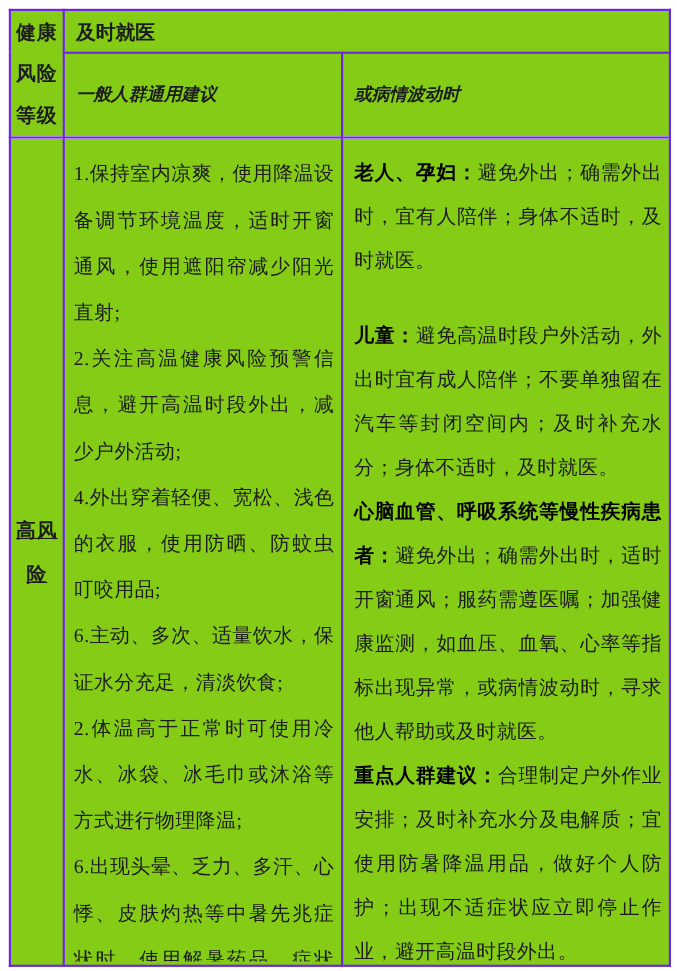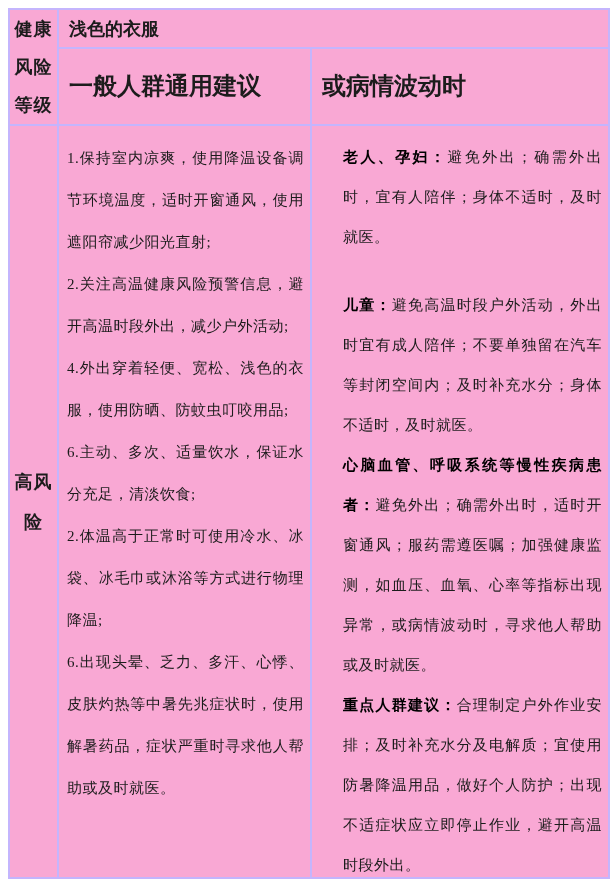--- a/index.html
+++ b/index.html
@@ -17,22 +17,22 @@
     background: #ffffff;
     color: #1c1c1c;
   }
   table.health-table {
     border-collapse: collapse;
     table-layout: fixed;
     width: 600px;
     margin: 8px 0 0 8px;
   }
   table.health-table td {
-    border: 2px solid #c4b5fd;
-    background: #f9a8d4;
+    border: 2px solid #6d28d9;
+    background: #84cc16;
     overflow: hidden;
   }
   
   .cell-risk-header {
     width: 45px;
     font-family: "Liberation Sans", sans-serif;
     font-weight: bold;
     font-size: 18px;
     line-height: 38px;
     letter-spacing: 1px;
@@ -45,56 +45,58 @@
     font-family: "Liberation Sans", sans-serif;
     font-weight: bold;
     font-size: 18px;
     vertical-align: middle;
     padding: 2px 4px 0 10px;
   }
   .cell-col-header {
     height: 72px;
     font-family: "Liberation Sans", sans-serif;
     font-weight: bold;
-    font-size: 24px;
+    font-size: 16px;
     vertical-align: middle;
     padding: 0 4px 0 10px;
+    font-style: italic;
   }
   
   .cell-risk-level {
     font-family: "Liberation Sans", sans-serif;
     font-weight: bold;
     font-size: 18px;
     line-height: 40px;
     letter-spacing: 1px;
     text-align: center;
     vertical-align: middle;
     padding: 0 3px;
+    text-decoration: underline;
   }
   .cell-body {
     vertical-align: top;
     height: 749px;
   }
   .clip {
     height: 737px;
     overflow: hidden;
   }
   .cell-body-general .clip { padding: 10px 5px 0 7px; }
   .cell-body-key .clip     { padding: 10px 5px 0 9px; }
 
   .cell-body p {
     margin: 0;
     font-family: "Liberation Serif", serif;
-    font-size: 15px;
+    font-size: 18px;
     letter-spacing: 0.5px;
     text-align: justify;
     color: #1c1c1c;
   }
   .cell-body-general p { line-height: 42px; }
-  .cell-body-key p     { line-height: 40px; margin-left: 21px; }
+  .cell-body-key p     { line-height: 40px; }
   .para-gap { margin-top: 28px !important; }
 
   .grp-label {
     font-family: "Liberation Sans", sans-serif;
     font-weight: bold;
     color: #000000;
   }
   .col-general { width: 253px; }
   .col-key     { width: 298px; }
   .col-risk    { width: 49px;  }
@@ -105,21 +107,21 @@
 <div class="page">
   <table class="health-table">
     <colgroup>
       <col class="col-risk">
       <col class="col-general">
       <col class="col-key">
     </colgroup>
     <tbody>
       <tr>
         <td class="cell-risk-header" rowspan="2">健康风险等级</td>
-        <td class="cell-tips-header" colspan="2">浅色的衣服</td>
+        <td class="cell-tips-header" colspan="2">及时就医</td>
       </tr>
       <tr>
         <td class="cell-col-header">一般人群通用建议</td>
         <td class="cell-col-header">或病情波动时</td>
       </tr>
       <tr>
         <td class="cell-risk-level">高风险</td>
         <td class="cell-body cell-body-general">
           <div class="clip">
             <p>1.保持室内凉爽，使用降温设备调节环境温度，适时开窗通风，使用遮阳帘减少阳光直射;</p>

